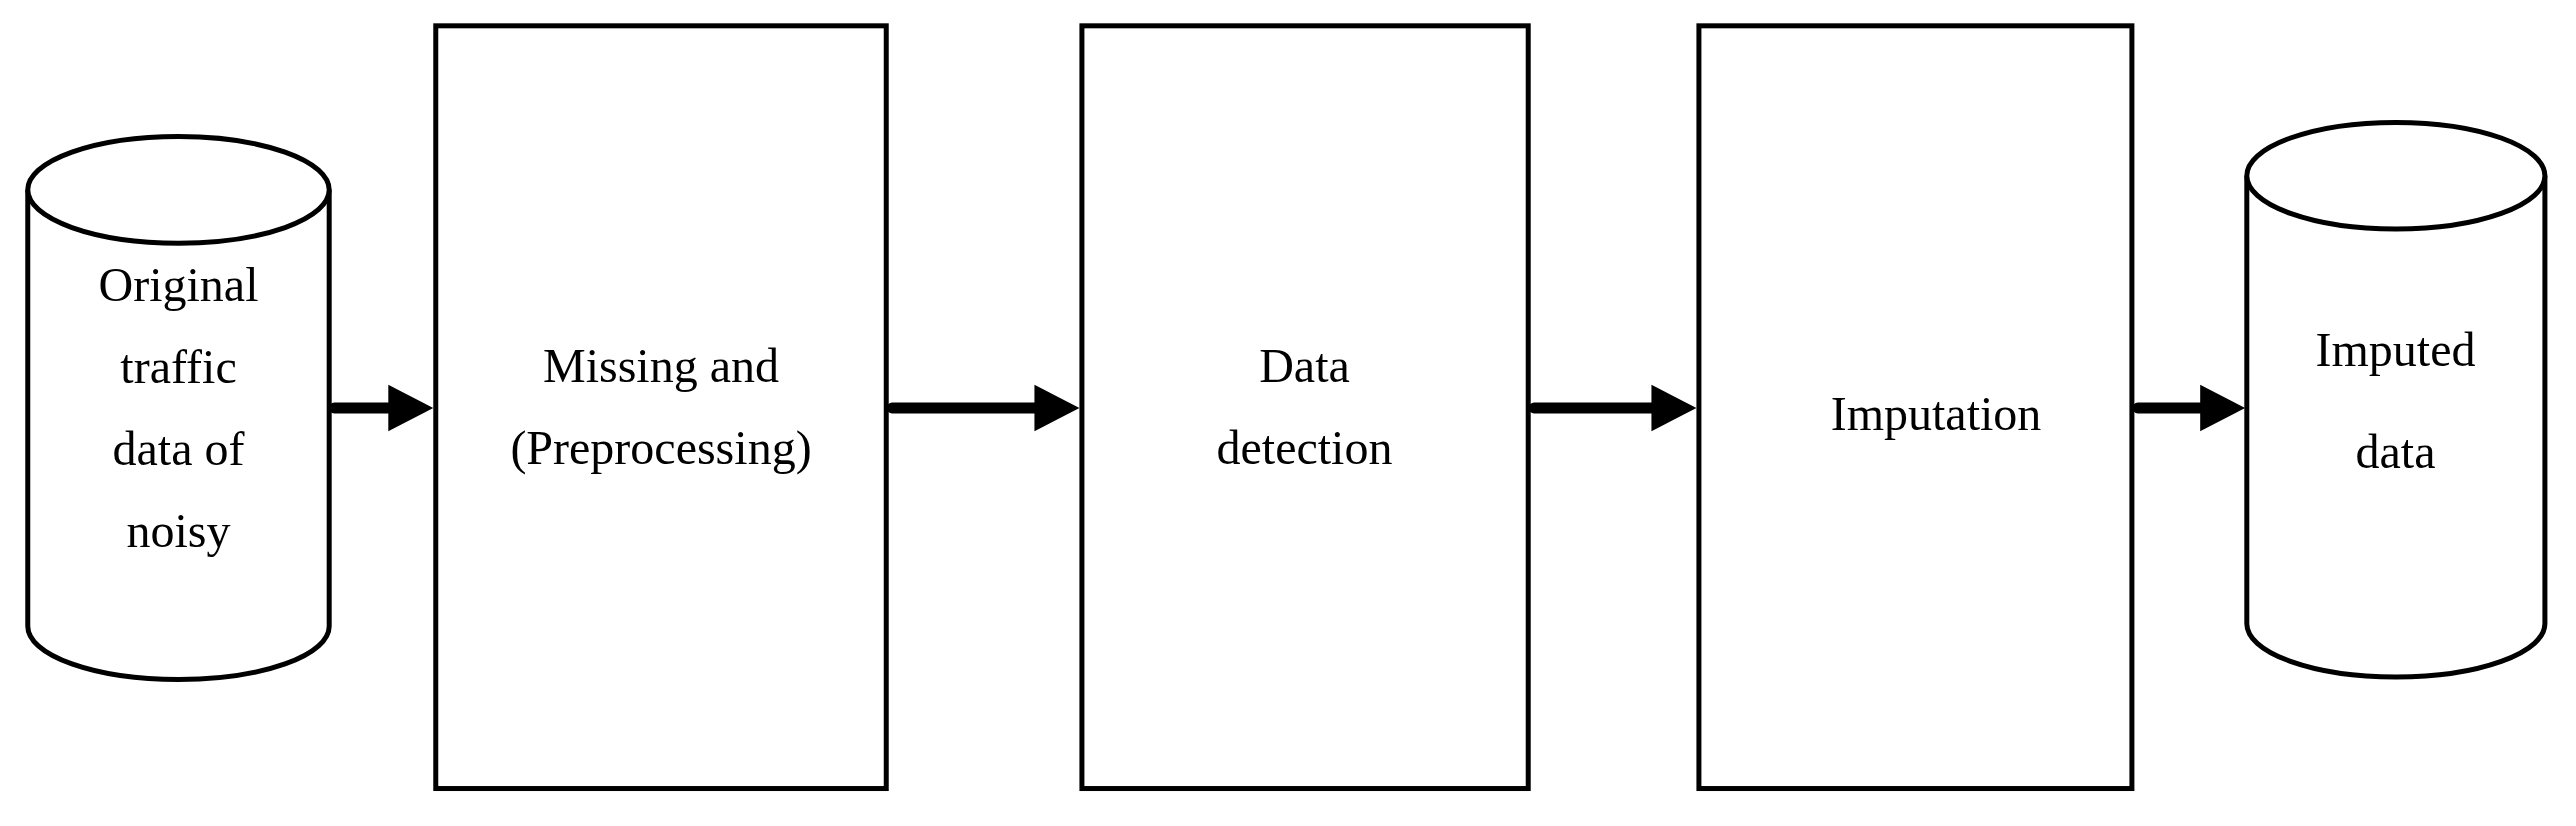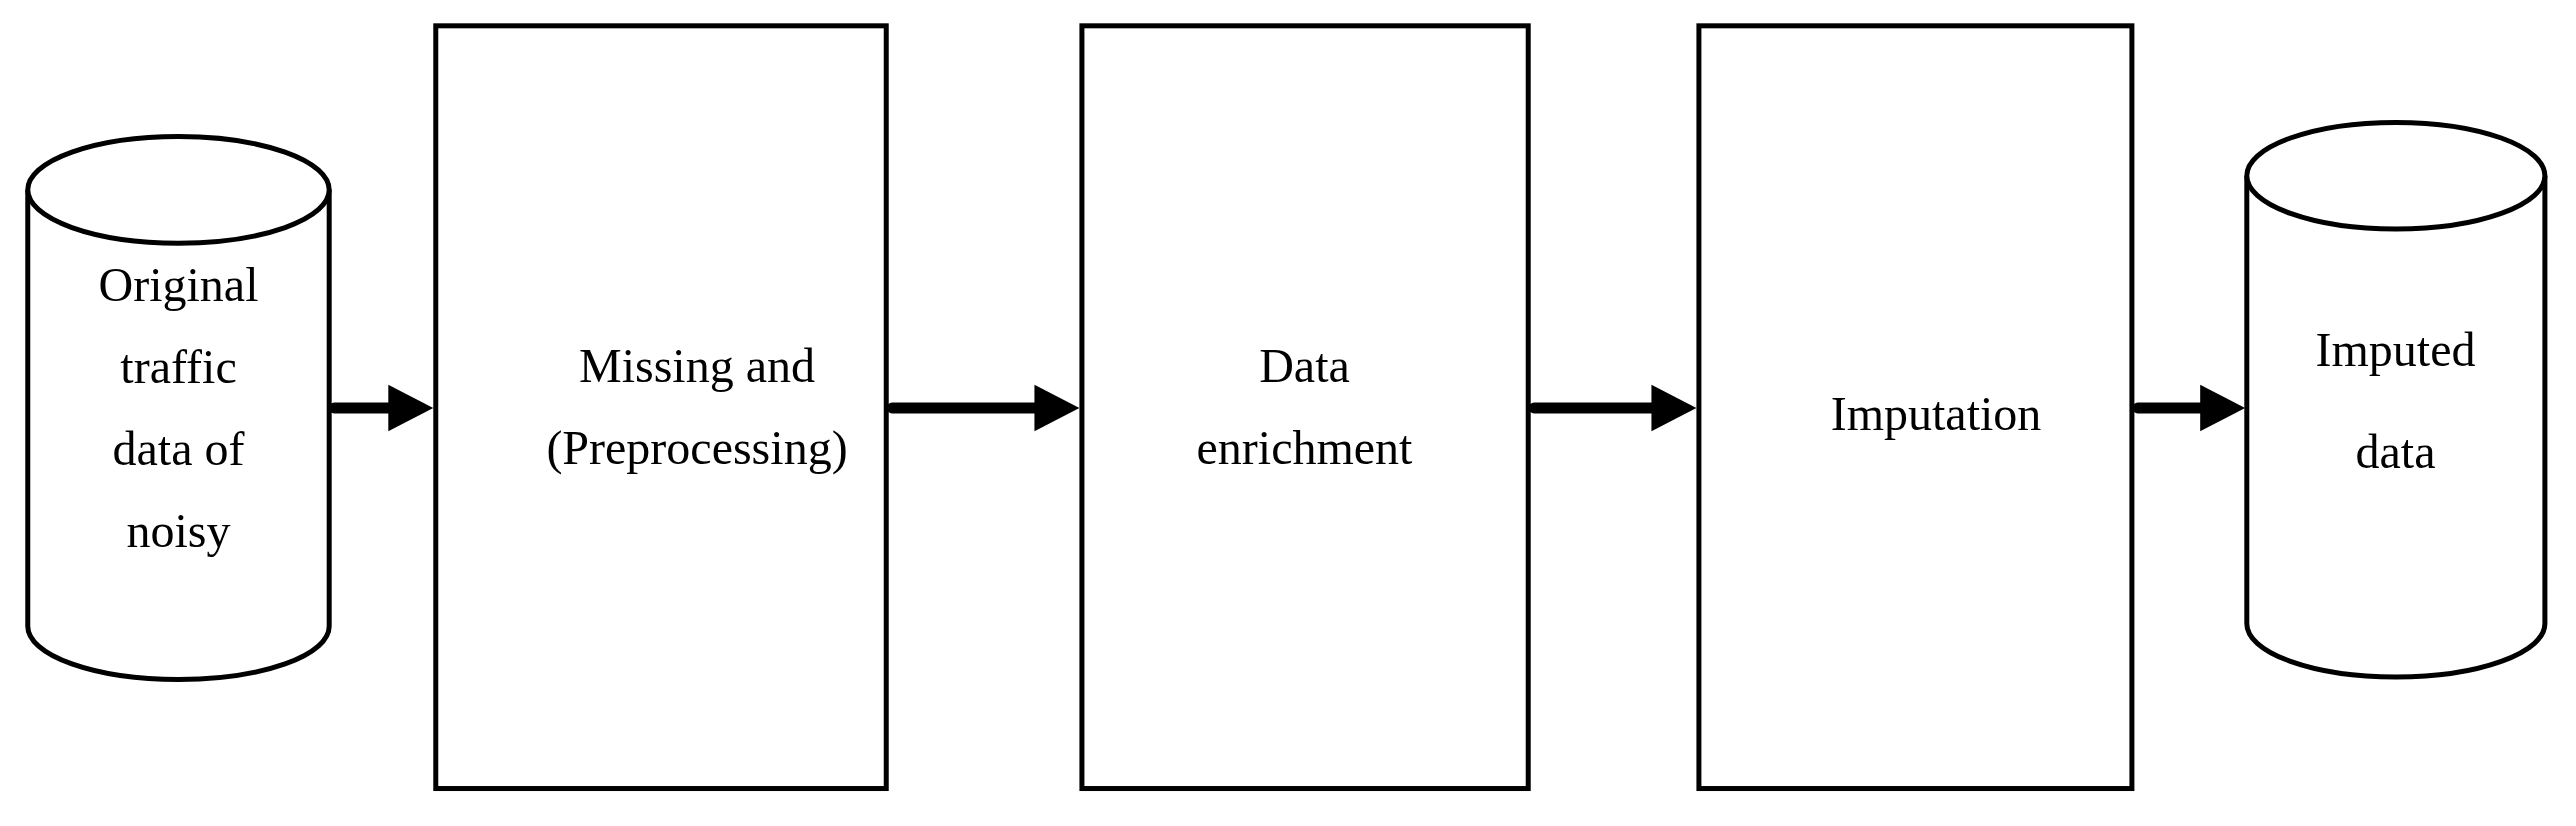--- a/index.html
+++ b/index.html
@@ -82,28 +82,28 @@
     </g>
   </svg>
 
   <div class="node-label" style="left:26px; top:133px; width:305px; height:550px;">
     <span class="line">Original</span>
     <span class="line">traffic</span>
     <span class="line">data of</span>
     <span class="line">noisy</span>
   </div>
 
-  <div class="node-label" style="left:433px; top:23px; width:456px; height:768px;padding-left:36px;">
+  <div class="node-label" style="left:433px; top:23px; width:456px; height:768px;">
     <span class="line">Missing and</span>
     <span class="line">(Preprocessing)</span>
   </div>
 
   <div class="node-label" style="left:1079px; top:23px; width:451px; height:768px;">
     <span class="line">Data</span>
-    <span class="line">enrichment</span>
+    <span class="line">detection</span>
   </div>
 
   <div class="node-label" style="left:1697px; top:30px; width:478px; height:768px;">
     <span class="line">Imputation</span>
   </div>
 
   <div class="node-label" style="left:2245px; top:121px; width:301px; height:560px;gap:20px;">
     <span class="line">Imputed</span>
     <span class="line">data</span>
   </div>

